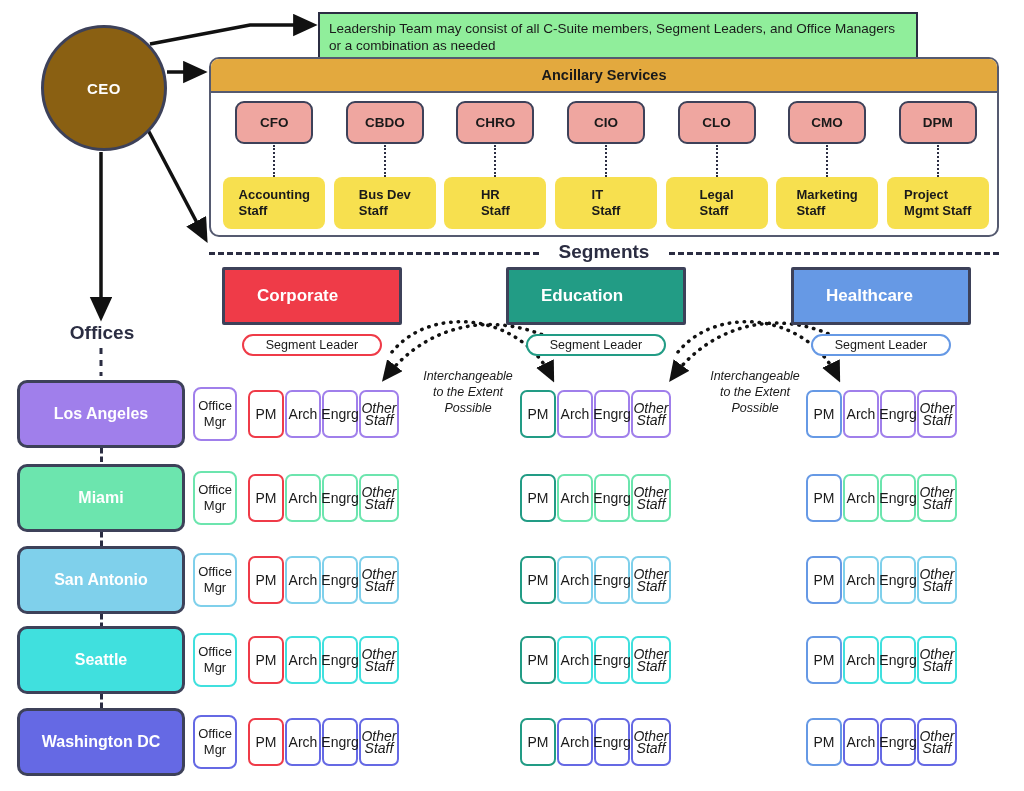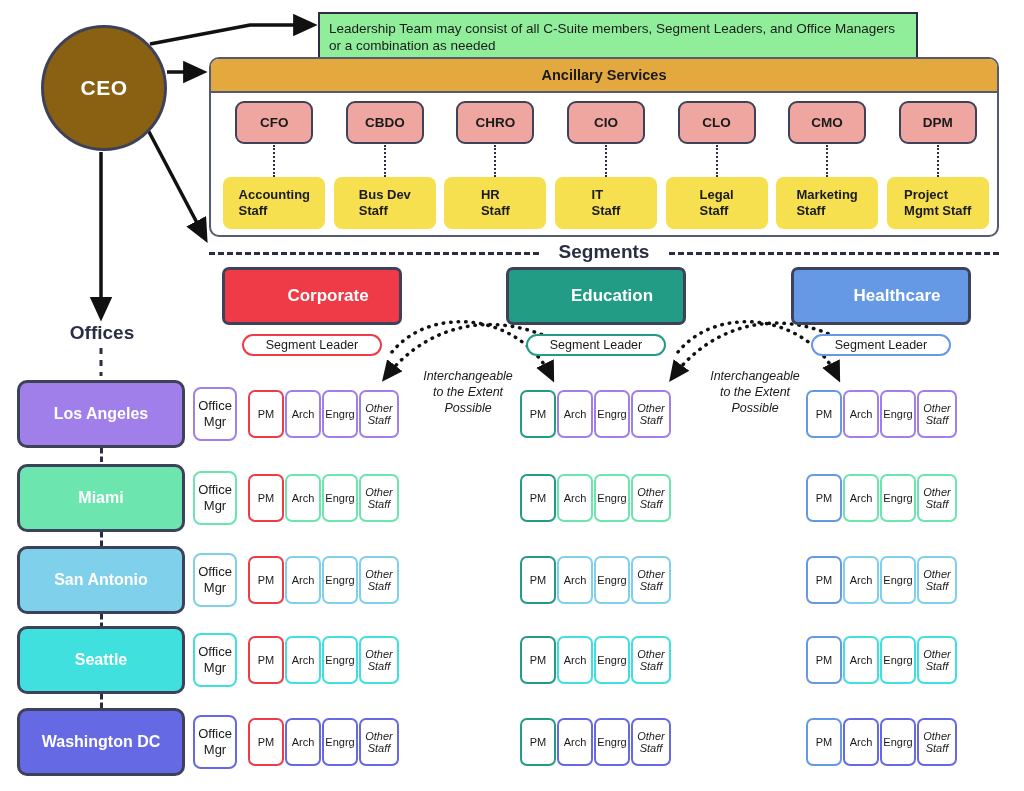--- a/index.html
+++ b/index.html
@@ -14,21 +14,21 @@
   #canvas { position: relative; width: 1024px; height: 791px; }
   .abs { position: absolute; }
 
   
   #ceo-circle {
     left: 41px; top: 25px; width: 126px; height: 126px;
     border-radius: 50%;
     background: #8a6012;
     border: 3px solid #3d4159;
     display: flex; align-items: center; justify-content: center;
-    color: #ffffff; font-weight: bold; font-size: 21px;
+    color: #ffffff; font-weight: bold; font-size: 15px;
     letter-spacing: .5px;
   }
 
   
   #leadership-note {
     left: 318px; top: 12px; width: 600px; height: 47px;
     background: #90ee9b;
     border: 2px solid #2b2d42;
     padding: 6px 9px;
     font-size: 13.5px; line-height: 17px;
@@ -94,22 +94,22 @@
   #segments-divider .dash-right { right: 0;  width: 330px; }
   #segments-label {
     position: absolute; left: 330px; top: 0; width: 130px;
     text-align: center; font-weight: bold; font-size: 19px;
     background: #ffffff; color: #2b2d42;
   }
 
   
   .segment-head {
     position: absolute; top: 267px; width: 180px; height: 58px;
-    border: 3px solid #3d4159; border-radius: 7px;
-    display: flex; align-items: center; justify-content: center;
+    border: 3px solid #3d4159; border-radius: 2px;
+    display: flex; align-items: center; 
     color: #ffffff; font-weight: bold; font-size: 17px; padding-left: 32px;
   }
   .segment-pill {
     position: absolute; top: 334px; width: 140px; height: 22px;
     border-radius: 11px; background: #ffffff;
     display: flex; align-items: center; justify-content: center;
     font-size: 12.5px; color: #1a1a1a;
   }
 
   
@@ -130,21 +130,21 @@
     position: absolute; left: 193px; width: 44px; height: 54px; top: 7px;
     border: 2.5px solid; border-radius: 8px; background: #ffffff;
     display: flex; align-items: center; justify-content: center;
     text-align: center; font-size: 13px; line-height: 16px; color: #1a1a1a;
   }
   .role-group { position: absolute; top: 10px; display: flex; }
   .role-box {
     width: 36px; height: 48px;
     border: 2.5px solid; border-radius: 7px; background: #ffffff;
     display: flex; align-items: center; justify-content: center;
-    text-align: center; font-size: 11px; line-height: 12px; color: #1a1a1a;
+    text-align: center; font-size: 14px; line-height: 12px; color: #1a1a1a;
     margin-right: 1px;
   }
   .role-box.wide { width: 40px; font-style: italic; }
 
   
   .office-connector {
     position: absolute; left: 100px; width: 0; height: 14px;
     border-left: 3px dashed #2b2d42;
   }
 

